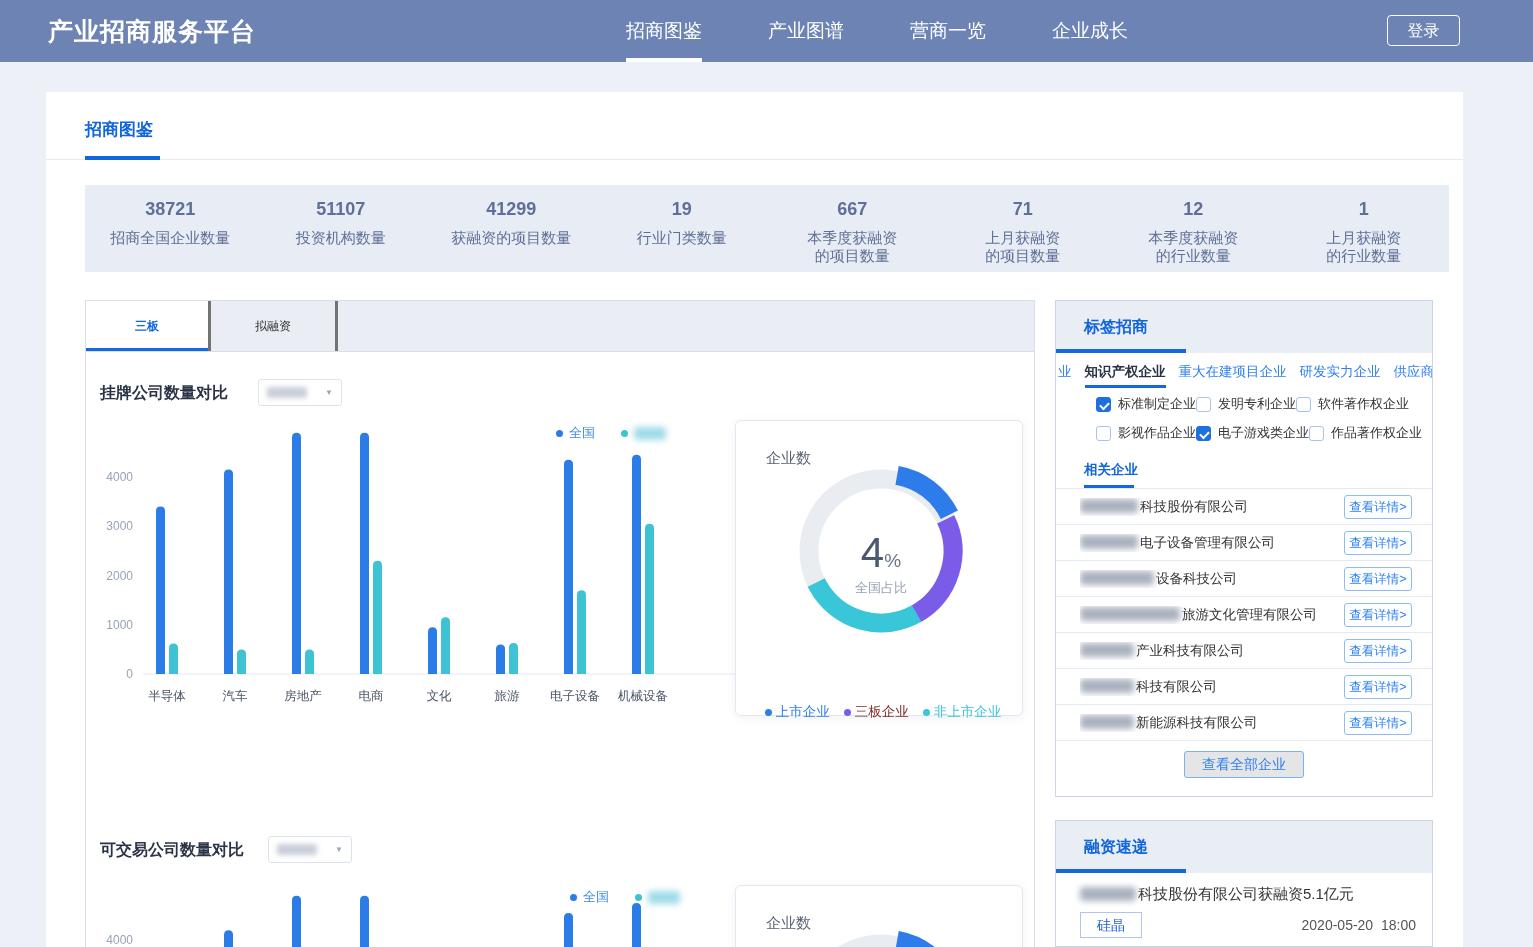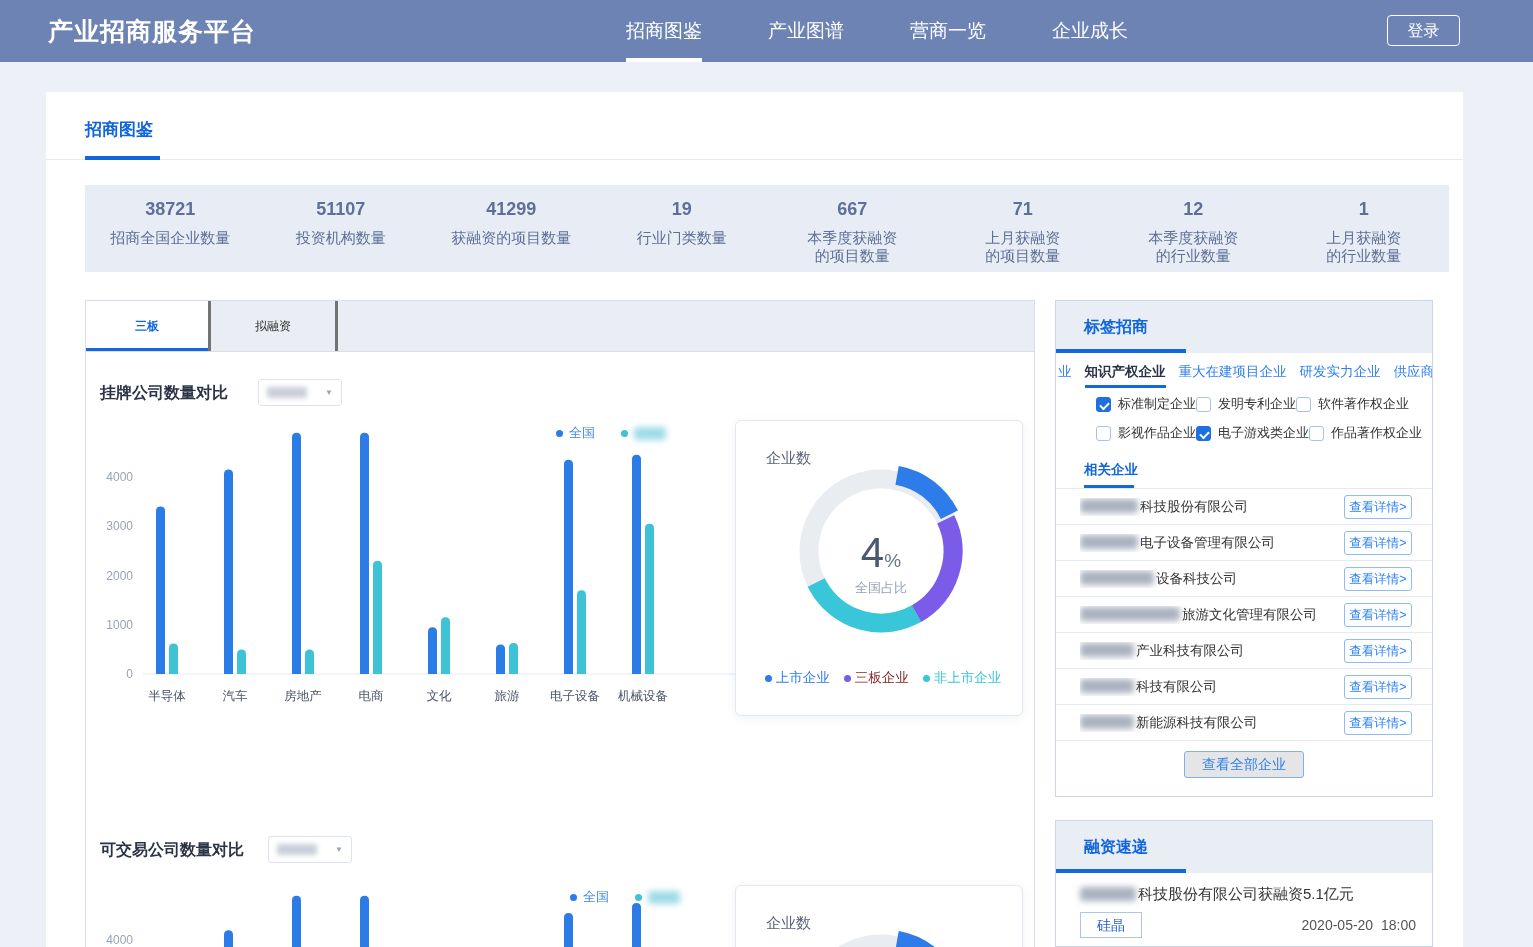--- a/index.html
+++ b/index.html
@@ -46,21 +46,21 @@
   svg.chart { position:absolute; overflow:hidden; pointer-events:none; }
 
   
   .donut-card { position:absolute; left:735px; width:288px; height:296px; background:#fff; border:1px solid #E3E8F0; border-radius:6px; box-shadow:0 2px 10px rgba(100,120,150,.10); }
   .donut-card .dtitle { position:absolute; left:30px; top:28px; font-size:15px; color:#5A6475; }
   .donut-center { position:absolute; left:55px; top:108px; width:180px; text-align:center; pointer-events:none; }
   .donut-center .big { font-size:42px; color:#4A5870; font-weight:400; }
   .donut-center .pct { font-size:19px; color:#6A7588; }
   .donut-center .cap { font-size:13px; color:#96A0B2; margin-top:2px; }
   .donut-legend { position:absolute; left:22px; top:248px; width:250px; display:flex; gap:14px; justify-content:center; font-size:13.5px; }
-  .donut-legend .li { display:flex; align-items:center; gap:4px; cursor:pointer; white-space:nowrap; }
+  .donut-legend .li { display:flex; align-items:center; gap:4px; cursor:pointer; white-space:nowrap;margin-top:34px; }
   .donut-legend .dot { width:7px; height:7px; border-radius:50%; }
 
   
   .rpanel { position:absolute; left:1055px; width:378px; background:#fff; border:1px solid #CBD5E6; }
   .rp-head { position:relative; height:52px; background:#E9EDF4; }
   .rp-head .t { position:absolute; left:28px; top:16px; font-size:16px; font-weight:bold; color:#1165DD; }
   .rp-head .bar { position:absolute; left:0; bottom:0; width:130px; height:4px; background:#1467E0; }
 
   .tagtabs { position:relative; margin-top:10px; height:30px; display:flex; gap:13px; align-items:flex-start; padding-left:2px; overflow:hidden; white-space:nowrap; }
   .tagtab { font-size:13.5px; color:#2E80F0; cursor:pointer; padding-bottom:7px; position:relative; }

